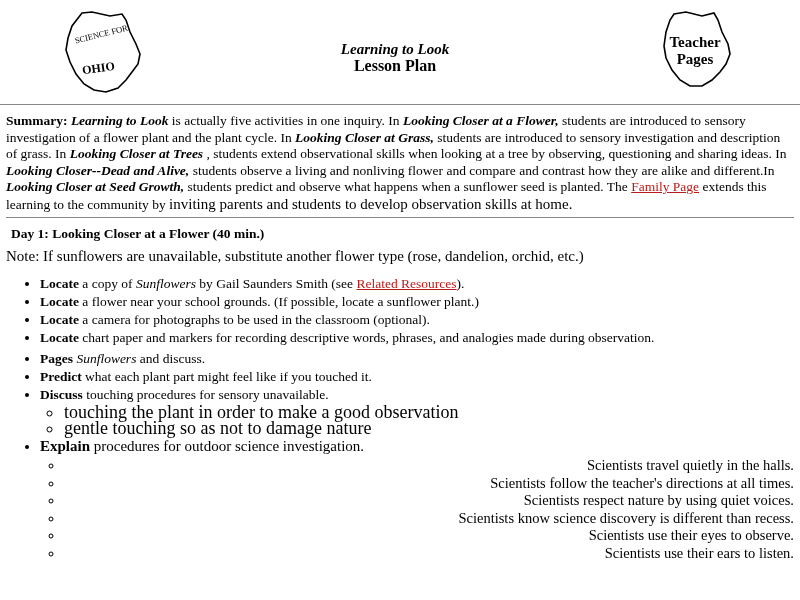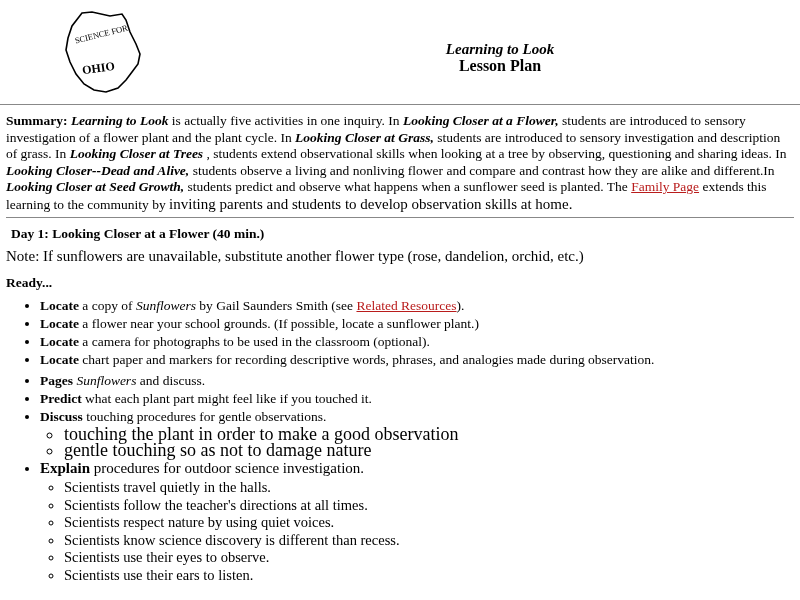--- a/index.html
+++ b/index.html
@@ -125,20 +125,21 @@
     padding-left: 24px;
     list-style-type: circle;
   }
   ul.lvl2 > li {
     font-size: 18px;
     line-height: 16px;
   }
   ul.lvl2.big > li {
     font-size: 14.5px;
     line-height: 17.5px;
+    text-align: right;
   }
   li b { font-weight: bold; }
   li i { font-style: italic; }
   .explain-item {
     font-size: 15px !important;
     line-height: 19px !important;
   }
 </style>
 </head>
 <body>
@@ -153,49 +154,57 @@
         <text x="50" y="27" font-family="Liberation Serif, serif" font-size="8.5" text-anchor="middle" fill="#000" transform="rotate(-14 50 27)">SCIENCE FOR</text>
         <text x="47" y="62" font-family="Liberation Serif, serif" font-size="12" font-weight="bold" text-anchor="middle" fill="#000" transform="rotate(-8 47 62)">OHIO</text>
       </svg>
     </div>
 
     <div class="title-block">
       <div class="title-main">Learning to Look</div>
       <div class="title-sub">Lesson Plan</div>
     </div>
 
+    <div class="logo-right">
+      <svg class="ohio-svg" width="86" height="82" viewBox="0 0 86 82">
+        <path d="M22 4 L34 2 L50 6 L62 3 L66 10 L70 22 L76 34 L78 44 L74 54 L68 62 L60 70 L50 76 L38 76 L28 70 L20 60 L14 48 L12 36 L14 22 L18 10 Z" fill="#ffffff" stroke="#000000" stroke-width="1.6"></path>
+      </svg>
+      <div class="teacher-pages-text">
+        <div>Teacher</div>
+        <div>Pages</div>
+      </div>
+    </div>
 
   </div>
 
   <hr class="rule">
 
   <div class="content">
 
     <p class="summary"><b>Summary:</b> <b><i>Learning to Look</i></b><span> is actually five activities in one inquiry. In </span><b><i>Looking Closer at a Flower,</i></b><span> students are introduced to sensory investigation of a flower plant and the plant cycle. In </span><b><i>Looking Closer at Grass,</i></b><span> students are introduced to sensory investigation and description of grass. In </span><b><i>Looking Closer at Trees</i></b><span> , students extend observational skills when looking at a tree by observing, questioning and sharing ideas. In </span><b><i>Looking Closer--Dead and Alive,</i></b><span> students observe a living and nonliving flower and compare and contrast how they are alike and different.In </span><b><i>Looking Closer at Seed Growth,</i></b><span> students predict and observe what happens when a sunflower seed is planted. The </span><a class="link" href="#">Family Page</a><span> extends this learning to the community by </span><span class="big-serif">inviting parents and students to develop observation skills at home.</span></p>
 
     <hr class="rule">
 
     <div class="day-heading">Day 1: Looking Closer at a Flower (40 min.)</div>
 
     <div class="note-line">Note: If sunflowers are unavailable, substitute another flower type (rose, dandelion, orchid, etc.)</div>
 
-    <div class="section-heading">Ready...</div>
 
     <ul class="lvl1">
       <li><b>Locate</b><span> a copy of </span><i>Sunflowers</i><span> by Gail Saunders Smith (see </span><a class="link" href="#">Related Resources</a><span>).</span></li>
       <li><b>Locate</b><span> a flower near your school grounds. (If possible, locate a sunflower plant.)</span></li>
       <li><b>Locate</b><span> a camera for photographs to be used in the classroom (optional).</span></li>
       <li><b>Locate</b><span> chart paper and markers for recording descriptive words, phrases, and analogies made during observation.</span></li>
     </ul>
 
 
     <ul class="lvl1">
       <li><b>Pages</b> <i>Sunflowers</i><span> and discuss.</span></li>
       <li><b>Predict</b><span> what each plant part might feel like if you touched it.</span></li>
-      <li><b>Discuss</b><span> touching procedures for gentle observations.</span>
+      <li><b>Discuss</b><span> touching procedures for sensory unavailable.</span>
         <ul class="lvl2">
           <li>touching the plant in order to make a good observation</li>
           <li>gentle touching so as not to damage nature</li>
         </ul>
       </li>
       <li class="explain-item"><b>Explain</b><span> procedures for outdoor science investigation.</span>
         <ul class="lvl2 big">
           <li>Scientists travel quietly in the halls.</li>
           <li>Scientists follow the teacher's directions at all times.</li>
           <li>Scientists respect nature by using quiet voices.</li>

